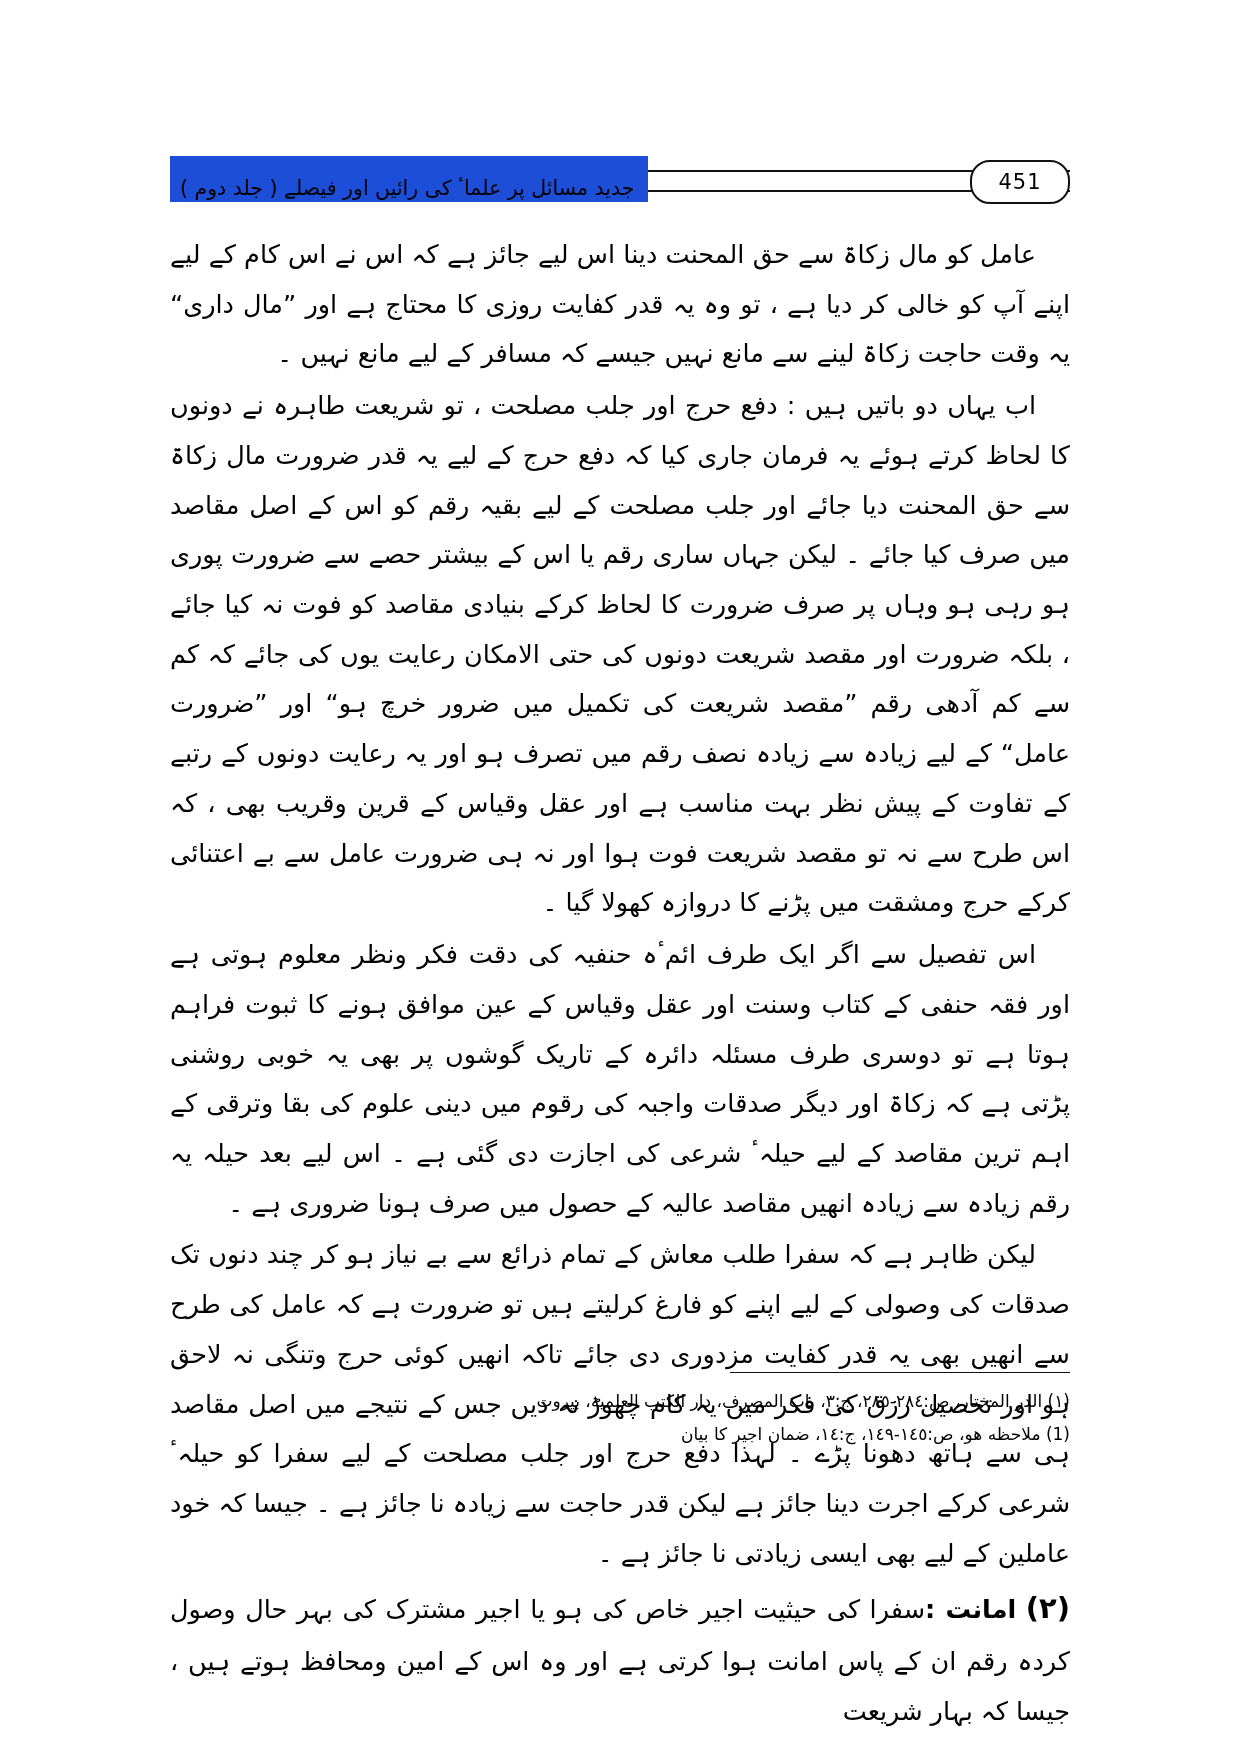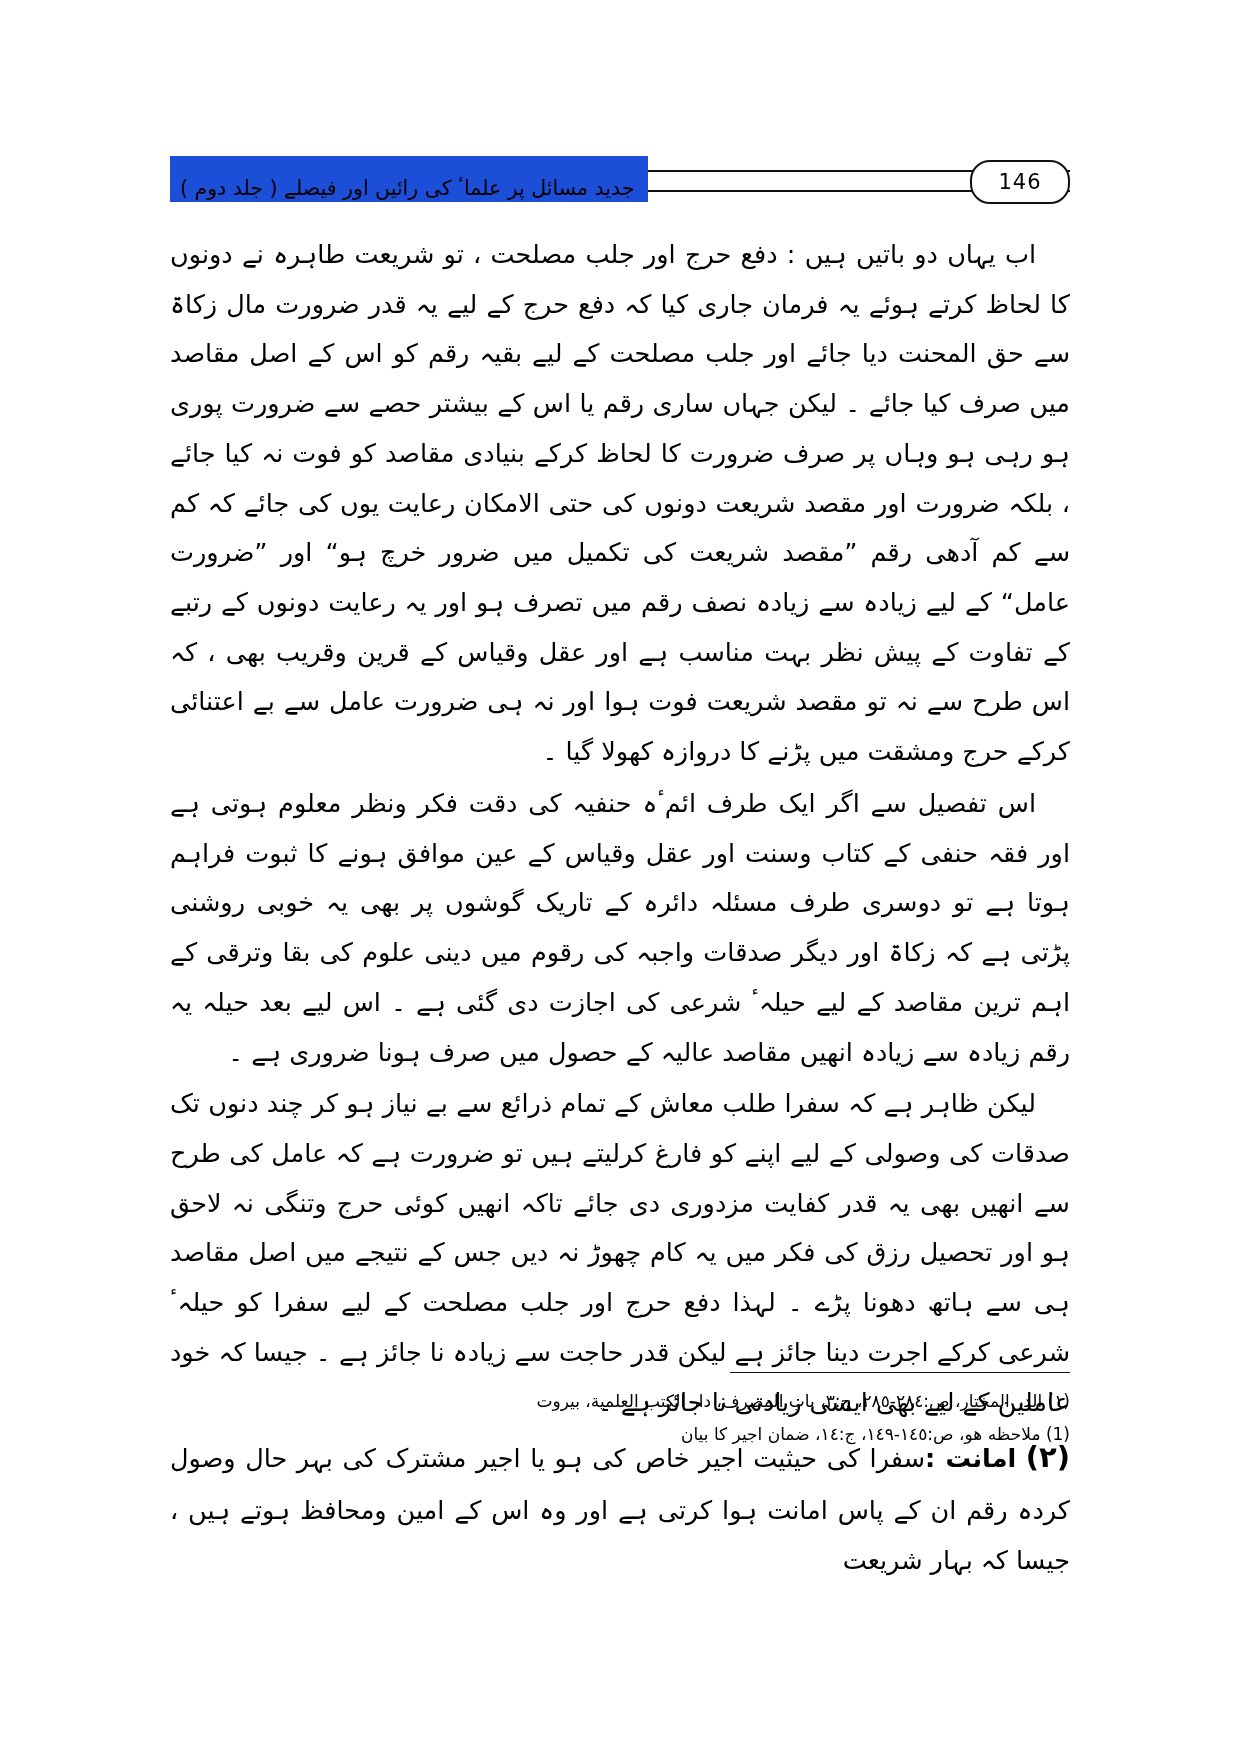--- a/index.html
+++ b/index.html
@@ -142,27 +142,28 @@
 <body>
 
 <div class="page">
 
   <div class="header">
     <div class="header-rule"></div>
     <div class="header-title-box">
       <span class="header-title">جدید مسائل پر علماٴ کی رائیں اور فیصلے ( جلد دوم )</span>
     </div>
     <div class="page-number-box">
-      <span>146</span>
+      <span>451</span>
     </div>
   </div>
 
   <div class="content">
 
 
+    <p class="para">عامل کو مال زکاۃ سے حق المحنت دینا اس لیے جائز ہے کہ اس نے اس کام کے لیے اپنے آپ کو خالی کر دیا ہے ، تو وہ یہ قدر کفایت روزی کا محتاج ہے اور ”مال داری“ یہ وقت حاجت زکاۃ لینے سے مانع نہیں جیسے کہ مسافر کے لیے مانع نہیں ۔</p>
 
     <p class="para">اب یہاں دو باتیں ہیں : دفع حرج اور جلب مصلحت ، تو شریعت طاہرہ نے دونوں کا لحاظ کرتے ہوئے یہ فرمان جاری کیا کہ دفع حرج کے لیے یہ قدر ضرورت مال زکاۃ سے حق المحنت دیا جائے اور جلب مصلحت کے لیے بقیہ رقم کو اس کے اصل مقاصد میں صرف کیا جائے ۔ لیکن جہاں ساری رقم یا اس کے بیشتر حصے سے ضرورت پوری ہو رہی ہو وہاں پر صرف ضرورت کا لحاظ کرکے بنیادی مقاصد کو فوت نہ کیا جائے ، بلکہ ضرورت اور مقصد شریعت دونوں کی حتی الامکان رعایت یوں کی جائے کہ کم سے کم آدھی رقم ”مقصد شریعت کی تکمیل میں ضرور خرچ ہو“ اور ”ضرورت عامل“ کے لیے زیادہ سے زیادہ نصف رقم میں تصرف ہو اور یہ رعایت دونوں کے رتبے کے تفاوت کے پیش نظر بہت مناسب ہے اور عقل وقیاس کے قرین وقریب بھی ، کہ اس طرح سے نہ تو مقصد شریعت فوت ہوا اور نہ ہی ضرورت عامل سے بے اعتنائی کرکے حرج ومشقت میں پڑنے کا دروازہ کھولا گیا ۔</p>
 
 
     <p class="para">اس تفصیل سے اگر ایک طرف ائمٴہ حنفیہ کی دقت فکر ونظر معلوم ہوتی ہے اور فقہ حنفی کے کتاب وسنت اور عقل وقیاس کے عین موافق ہونے کا ثبوت فراہم ہوتا ہے تو دوسری طرف مسئلہ دائرہ کے تاریک گوشوں پر بھی یہ خوبی روشنی پڑتی ہے کہ زکاۃ اور دیگر صدقات واجبہ کی رقوم میں دینی علوم کی بقا وترقی کے اہم ترین مقاصد کے لیے حیلہٴ شرعی کی اجازت دی گئی ہے ۔ اس لیے بعد حیلہ یہ رقم زیادہ سے زیادہ انھیں مقاصد عالیہ کے حصول میں صرف ہونا ضروری ہے ۔</p>
 
     <p class="para">لیکن ظاہر ہے کہ سفرا طلب معاش کے تمام ذرائع سے بے نیاز ہو کر چند دنوں تک صدقات کی وصولی کے لیے اپنے کو فارغ کرلیتے ہیں تو ضرورت ہے کہ عامل کی طرح سے انھیں بھی یہ قدر کفایت مزدوری دی جائے تاکہ انھیں کوئی حرج وتنگی نہ لاحق ہو اور تحصیل رزق کی فکر میں یہ کام چھوڑ نہ دیں جس کے نتیجے میں اصل مقاصد ہی سے ہاتھ دھونا پڑے ۔ لہذا دفع حرج اور جلب مصلحت کے لیے سفرا کو حیلہٴ شرعی کرکے اجرت دینا جائز ہے لیکن قدر حاجت سے زیادہ نا جائز ہے ۔ جیسا کہ خود عاملین کے لیے بھی ایسی زیادتی نا جائز ہے ۔</p>
 
     <p class="para no-indent">
       <span class="section-num">(٢)</span>

